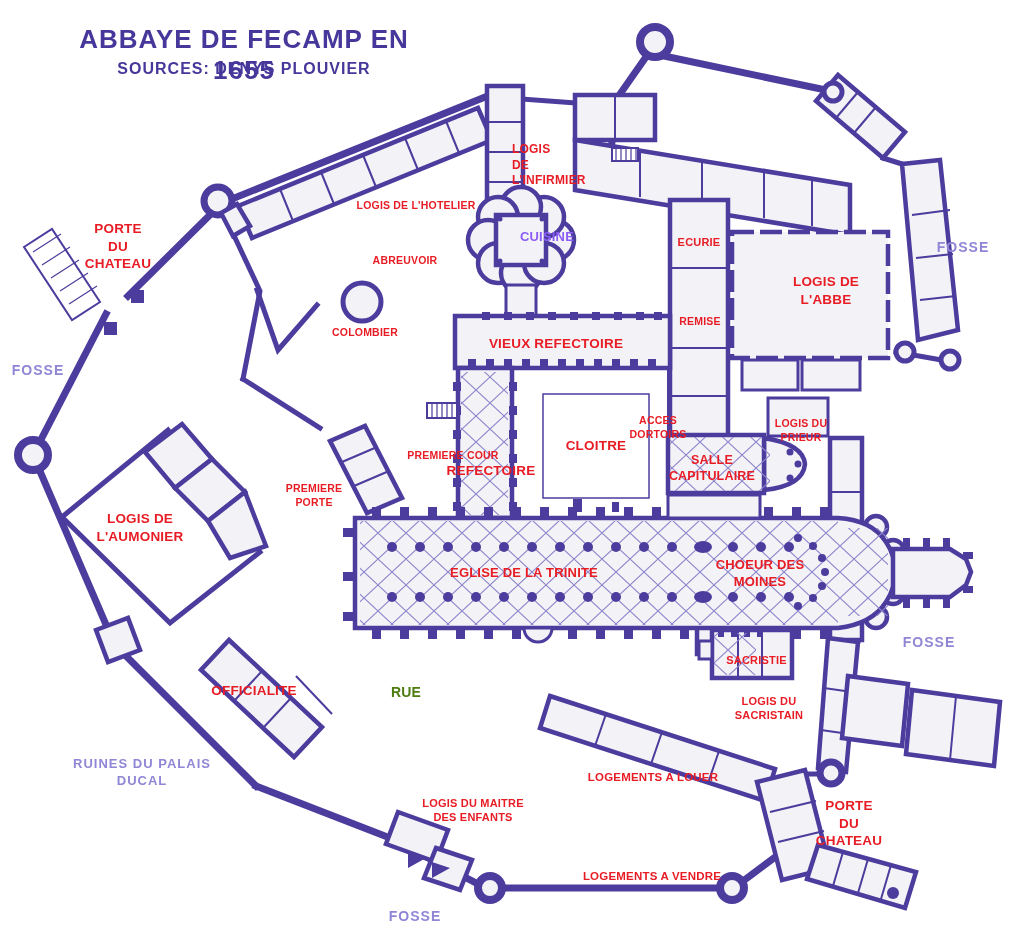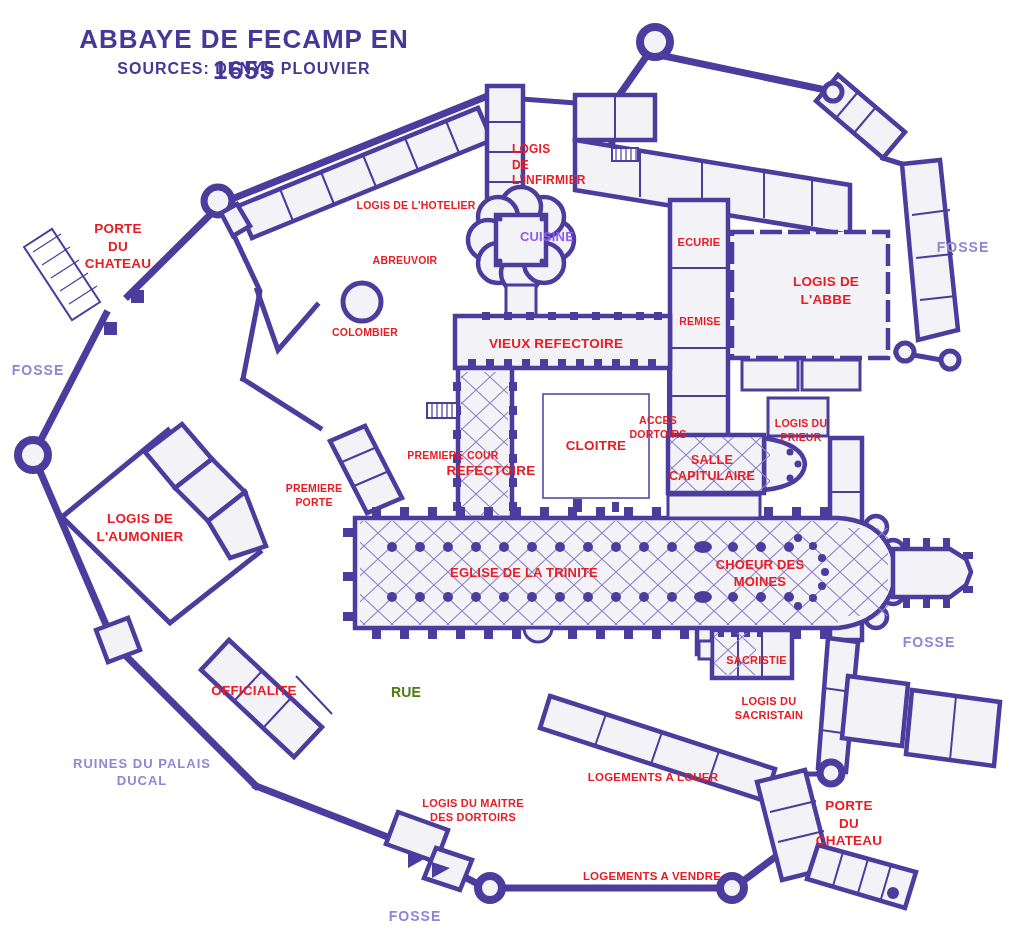--- a/index.html
+++ b/index.html
@@ -289,21 +289,21 @@
 DU
 CHATEAU</div>
       <div class="plan-label lav" style="left: 38px; top: 370px; font-size: 14px; color: rgb(144, 134, 214);">FOSSE</div>
       <div class="plan-label" style="left: 140px; top: 528px; font-size: 13.5px; color: rgb(232, 28, 36);">LOGIS DE
 L'AUMONIER</div>
       <div class="plan-label" style="left: 254px; top: 691px; font-size: 13.5px; color: rgb(232, 28, 36);">OFFICIALITE</div>
       <div class="plan-label lav" style="left: 142px; top: 773px; font-size: 13px; color: rgb(144, 134, 214);">RUINES DU PALAIS
 DUCAL</div>
       <div class="plan-label" style="left: 406px; top: 692px; font-size: 14px; color: #4d7c0f;">RUE</div>
       <div class="plan-label" style="left: 473px; top: 810px; font-size: 11px; color: rgb(232, 28, 36);">LOGIS DU MAITRE
-DES DORTOIRS</div>
+DES ENFANTS</div>
       <div class="plan-label lav" style="left: 415px; top: 916px; font-size: 14px; color: rgb(144, 134, 214);">FOSSE</div>
       <div class="plan-label" style="left: 652px; top: 876px; font-size: 11.5px; color: rgb(232, 28, 36);">LOGEMENTS A VENDRE</div>
       <div class="plan-label" style="left: 849px; top: 823px; font-size: 13.5px; color: rgb(232, 28, 36);">PORTE
 DU
 CHATEAU</div>
       <div class="plan-label" style="left: 653px; top: 729px; font-size: 11.5px; color: rgb(232, 28, 36); margin-top: 48px;">LOGEMENTS A LOUER</div>
       <div class="plan-label" style="left: 769px; top: 708px; font-size: 11px; color: rgb(232, 28, 36);">LOGIS DU
 SACRISTAIN</div>
       <div class="plan-label" style="left: 750px; top: 660px; font-size: 11px; color: rgb(232, 28, 36); padding-left: 13px;">SACRISTIE</div>
       <div class="plan-label lav" style="left: 929px; top: 642px; font-size: 14px; color: rgb(144, 134, 214);">FOSSE</div>

